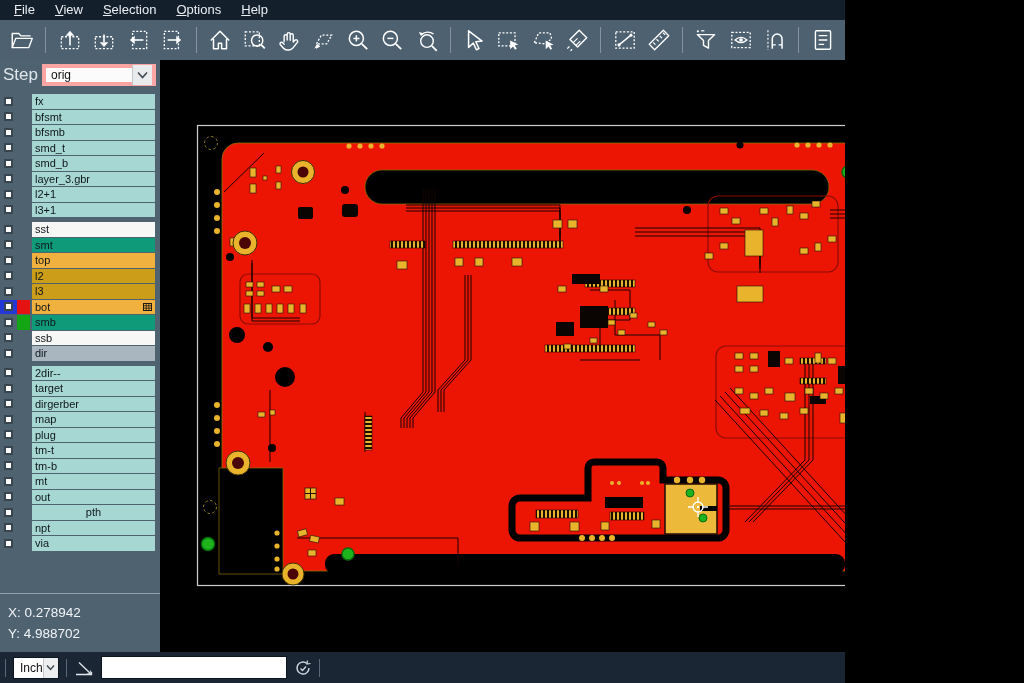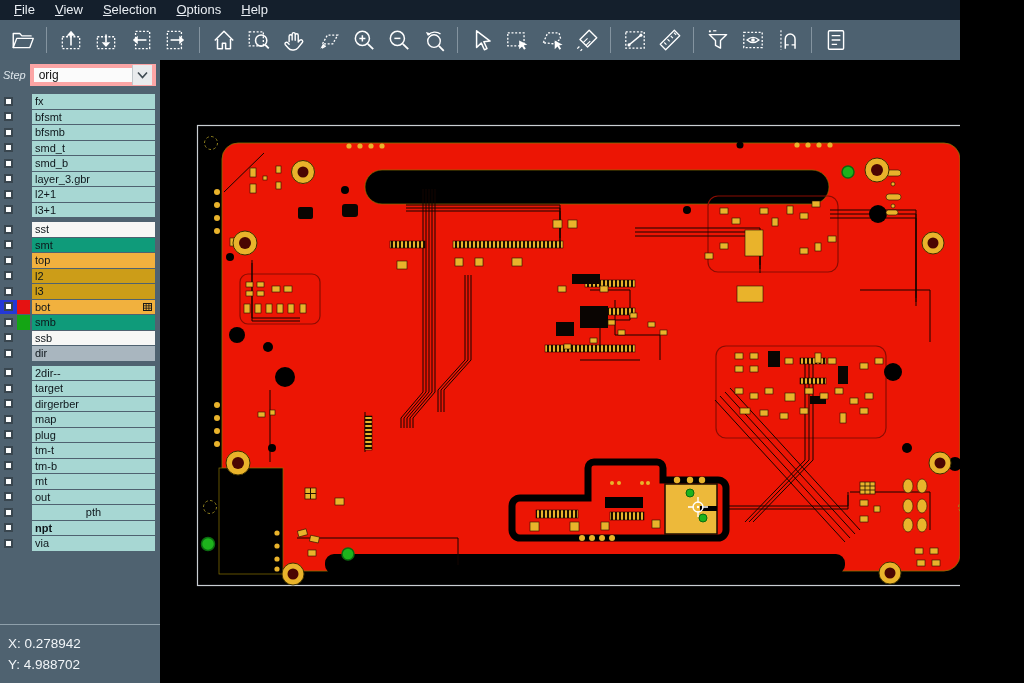--- a/index.html
+++ b/index.html
@@ -1,38 +1,38 @@
 <!DOCTYPE html>
 <html><head>
 <meta charset="utf-8">
 <style>
   * { box-sizing: border-box; margin: 0; padding: 0; }
   html,body { width:1024px; height:683px; }
   body { font-family: "Liberation Sans", sans-serif; background:#000; overflow:hidden; }
-  .app { width:960px; height:683px; display:flex; flex-direction:column; background:#bef264; }
+  .app { width:845px; height:683px; display:flex; flex-direction:column; background:#bef264; }
 
   
   .menubar { height:20px; background:#141f2c; display:flex; align-items:center; padding-left:4px; flex:0 0 auto; }
   .menu-item { display:inline-block; color:#e9eef3; font-size:13px; line-height:18px; padding:0 10px; cursor:default; }
   .menu-item::first-letter { text-decoration:underline; }
 
   
   .toolbar { height:40px; background:#4d6170; display:flex; align-items:center; padding:0 5px; flex:0 0 auto; }
   .tbtn { width:35px; height:34px; display:flex; align-items:center; justify-content:center; border-radius:2px; }
   .tbtn svg { width:26px; height:26px; }
   .tbtn svg * { vector-effect:non-scaling-stroke; }
   .tsep { width:1px; height:26px; background:#8494a0; margin:0 6px; }
 
   
   .main { flex:1 1 auto; display:flex; min-height:0; }
 
   
   .sidebar { width:160px; background:#4f6270; display:flex; flex-direction:column; flex:0 0 auto; }
   .step-row { height:30px; display:flex; align-items:center; padding:0 4px 0 3px; gap:4px; flex:0 0 auto; }
-  .step-label { color:#dfe7ec; font-size:11px;font-style:italic; }
+  .step-label { color:#dfe7ec; font-size:17px; }
   .step-select { flex:1; height:22px; background:#fbfbfb; border:4px solid #fca5a5; display:flex; align-items:center; justify-content:space-between; font-size:12px; color:#111; }
   .step-value { padding-left:5px; }
   .step-chevron { width:20px; height:20px; background:#e9ebed; border-left:1px solid #c0c6ca; display:flex; align-items:center; justify-content:center; }
   .layer-list { margin-top:4px; }
   .layer-group { margin-bottom:5px; }
   .layer-row { height:14.5px; margin-bottom:1px; display:flex; align-items:stretch; }
   .cb-cell { width:17px; display:flex; align-items:center; justify-content:center; flex:0 0 auto; }
   .cb-box { width:9px; height:9px; background:#fff; border:2px solid #39464f; }
   .swatch { width:13px; margin-right:2px; flex:0 0 auto; }
   .row-label { flex:1; margin-right:5px; font-size:11px; line-height:14px; color:#0e161b; padding:0 3px; white-space:nowrap; overflow:hidden; display:flex; align-items:center; justify-content:space-between; }
@@ -486,21 +486,21 @@
               <div class="swatch"></div>
               <div class="row-label" style="background: rgb(167, 215, 211); justify-content: center;">
                 <span>pth</span>
               </div>
             </div>
             <div class="layer-row">
               <div class="cb-cell">
                 <div class="cb-box"></div>
               </div>
               <div class="swatch"></div>
-              <div class="row-label" style="background: rgb(167, 215, 211); font-weight: bold;">
+              <div class="row-label" style="background: rgb(167, 215, 211);">
                 <span>npt</span>
               </div>
             </div>
             <div class="layer-row">
               <div class="cb-cell">
                 <div class="cb-box"></div>
               </div>
               <div class="swatch"></div>
               <div class="row-label" style="background: rgb(167, 215, 211);">
                 <span>via</span>
@@ -827,13 +827,40 @@
 
         <g stroke="#fff" stroke-width="1.3" fill="none">
           <circle cx="538" cy="447" r="5"></circle>
           <path d="M538,437 V443 M538,451 V457 M528,447 H534 M542,447 H548"></path>
           <circle cx="538" cy="447" r="1.2" fill="#fff" stroke="none"></circle>
         </g>
       </svg>
     </div>
   </div>
 
+  <div class="statusbar">
+    <div class="ssep"></div>
+    <div class="unit-select">
+      <span class="unit-value">Inch</span>
+      <span class="unit-chevron">
+        <svg width="9" height="7" viewBox="0 0 9 7">
+            <path d="M1 1.5 L4.5 5.5 L8 1.5" fill="none" stroke="#3f4a52" stroke-width="1.4"></path>
+          </svg>
+      </span>
+    </div>
+    <div class="ssep"></div>
+    <span class="angle-icon">
+      <svg width="20" height="18" viewBox="0 0 20 18" fill="none" stroke="#dfe7ec" stroke-width="1.3">
+          <path d="M2 15.5 H17.5 V13 M17.5 15.5 L5 3.5"></path>
+          <path d="M17.5 15.5 l-4 -1 M17.5 15.5 l-1 -4" stroke-width="1"></path>
+        </svg>
+    </span>
+    <input class="cmd-input" value="" style="">
+    <span class="refresh-icon">
+      <svg width="18" height="18" viewBox="0 0 18 18" fill="none" stroke="#cfd8e0" stroke-width="1.4">
+        <path d="M15 9 a6 6 0 1 1 -2.2 -4.6"></path>
+        <path d="M13.5 1.5 L13 5 L16.5 4.5" stroke-width="1.2"></path>
+        <path d="M6.5 9.5 L8.5 11.5 L12 7.5" stroke-width="1.3"></path>
+      </svg>
+    </span>
+    <div class="ssep"></div>
+  </div>
 </div>
 
 </body></html>

